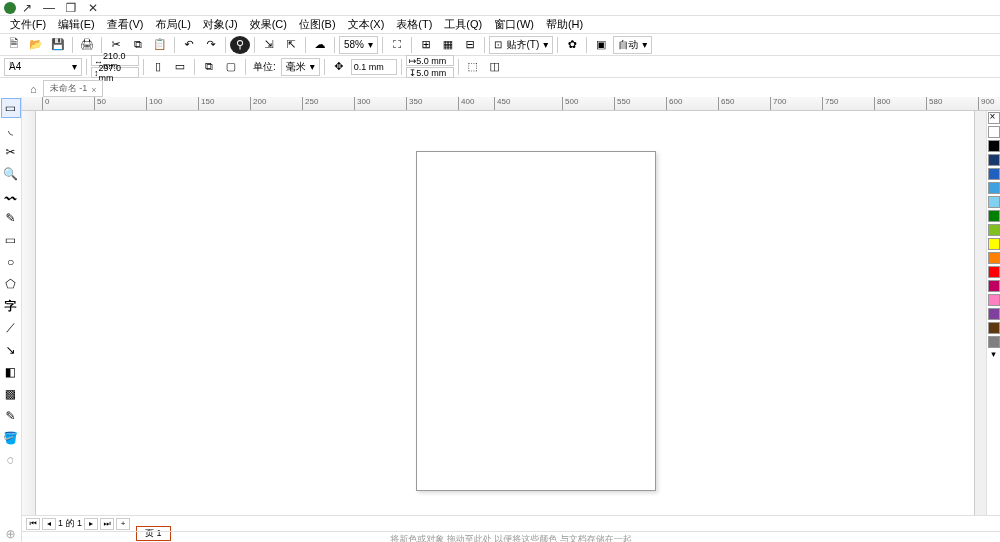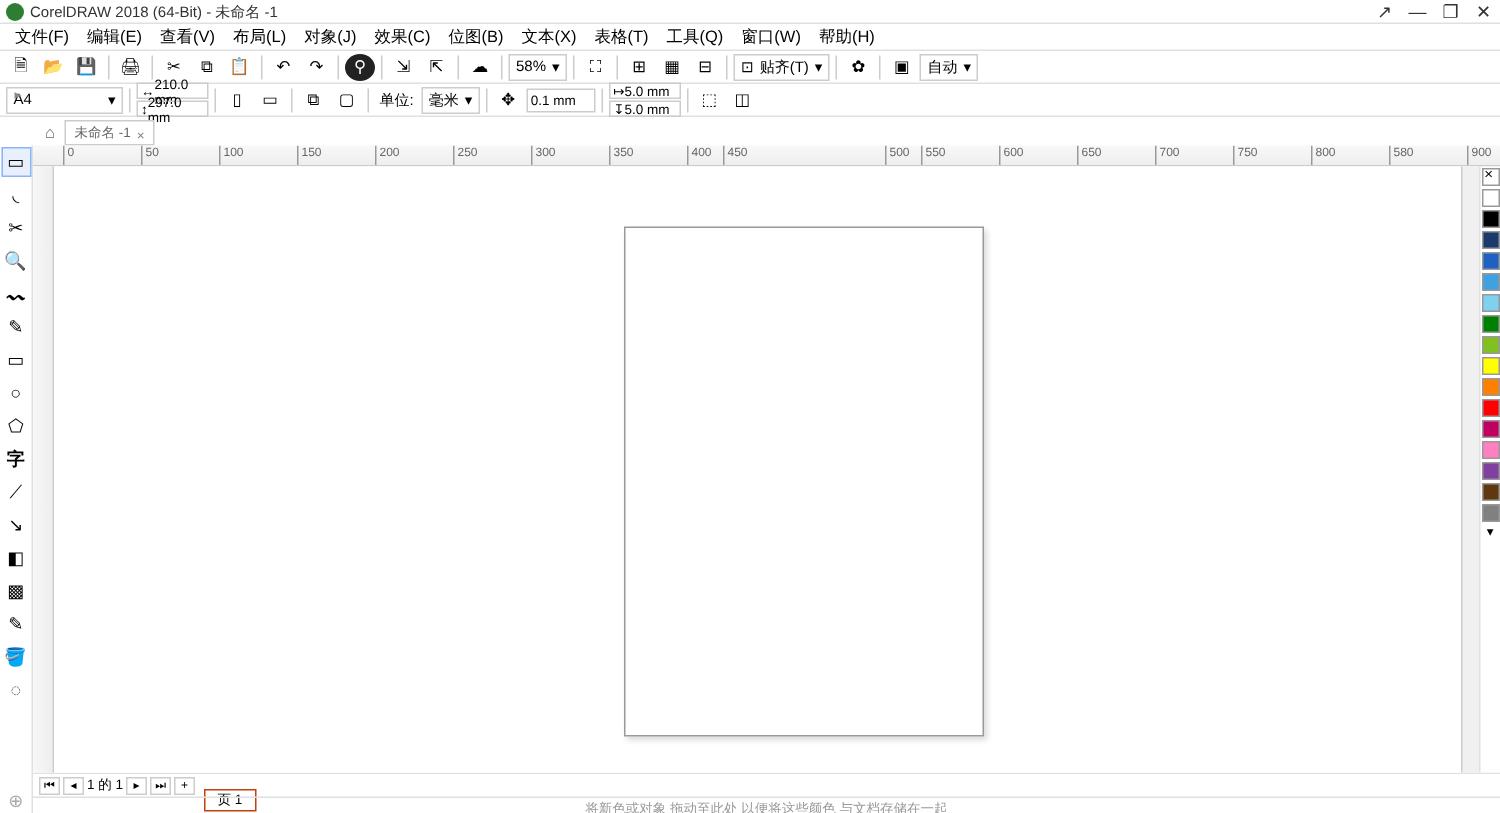--- a/index.html
+++ b/index.html
@@ -38,21 +38,20 @@
 .hintbar { height:14px; text-align:center; font-size:9px; color:#999; border-top:1px solid #e0e0e0; line-height:14px;}
 .colorpalette { width:14px; display:flex; flex-direction:column; border-left:1px solid #e0e0e0;}
 .swatch { width:12px; height:12px; margin:1px auto; border:1px solid #999; cursor:pointer;}
 .scrollv { width:12px; background:#f0f0f0; border-left:1px solid #ccc;}
 </style>
 </head>
 <body>
 
 <div class="titlebar">
   <span class="favicon"></span>
-  <span class="title">CorelDRAW 2018 (64-Bit) - 未命名 -1</span>
   <div class="winbtns">
     <span class="winbtn">↗</span>
     <span class="winbtn">—</span>
     <span class="winbtn">❐</span>
     <span class="winbtn">✕</span>
   </div>
 </div>
 
 <div class="menubar" id="menubar">
     <span class="menuitem">文件(F)</span>
@@ -191,22 +190,22 @@
     <div class="ruler-h" id="rulerh">
         <div class="tick" style="left: 20px;">0</div>
         <div class="tick" style="left: 72px;">50</div>
         <div class="tick" style="left: 124px;">100</div>
         <div class="tick" style="left: 176px;">150</div>
         <div class="tick" style="left: 228px;">200</div>
         <div class="tick" style="left: 280px;">250</div>
         <div class="tick" style="left: 332px;">300</div>
         <div class="tick" style="left: 384px;">350</div>
         <div class="tick" style="left: 436px;">400</div>
-        <div class="tick" style="left: 460px;">450</div>
-        <div class="tick" style="left: 540px; margin-left: 28px;">500</div>
+        <div class="tick" style="left: 472px;">450</div>
+        <div class="tick" style="left: 540px;">500</div>
         <div class="tick" style="left: 592px;">550</div>
         <div class="tick" style="left: 644px;">600</div>
         <div class="tick" style="left: 696px;">650</div>
         <div class="tick" style="left: 748px; text-align: right;">700</div>
         <div class="tick" style="left: 800px;">750</div>
         <div class="tick" style="left: 852px; text-align: right;">800</div>
         <div class="tick" style="left: 904px;">580</div>
         <div class="tick" style="left: 956px;">900</div>
       </div>
     <div class="canvas-inner">

